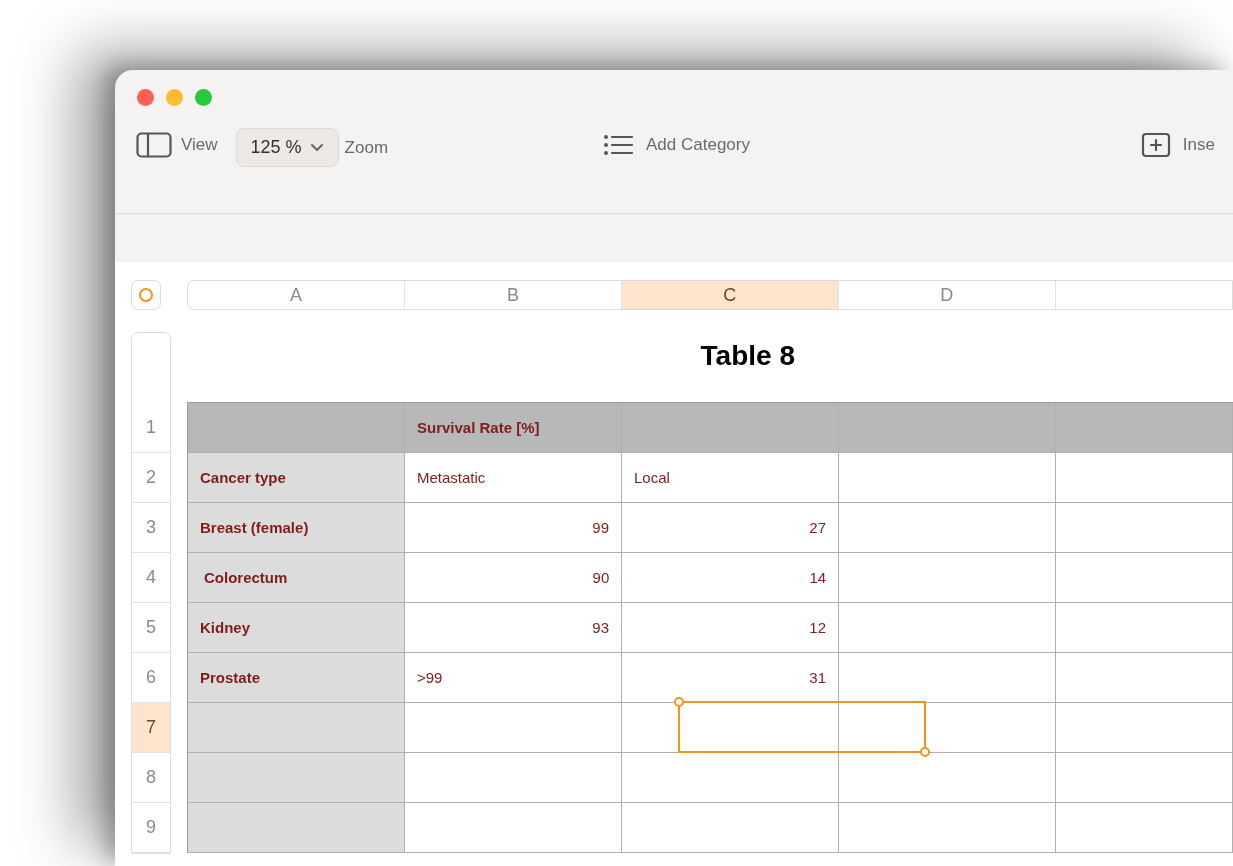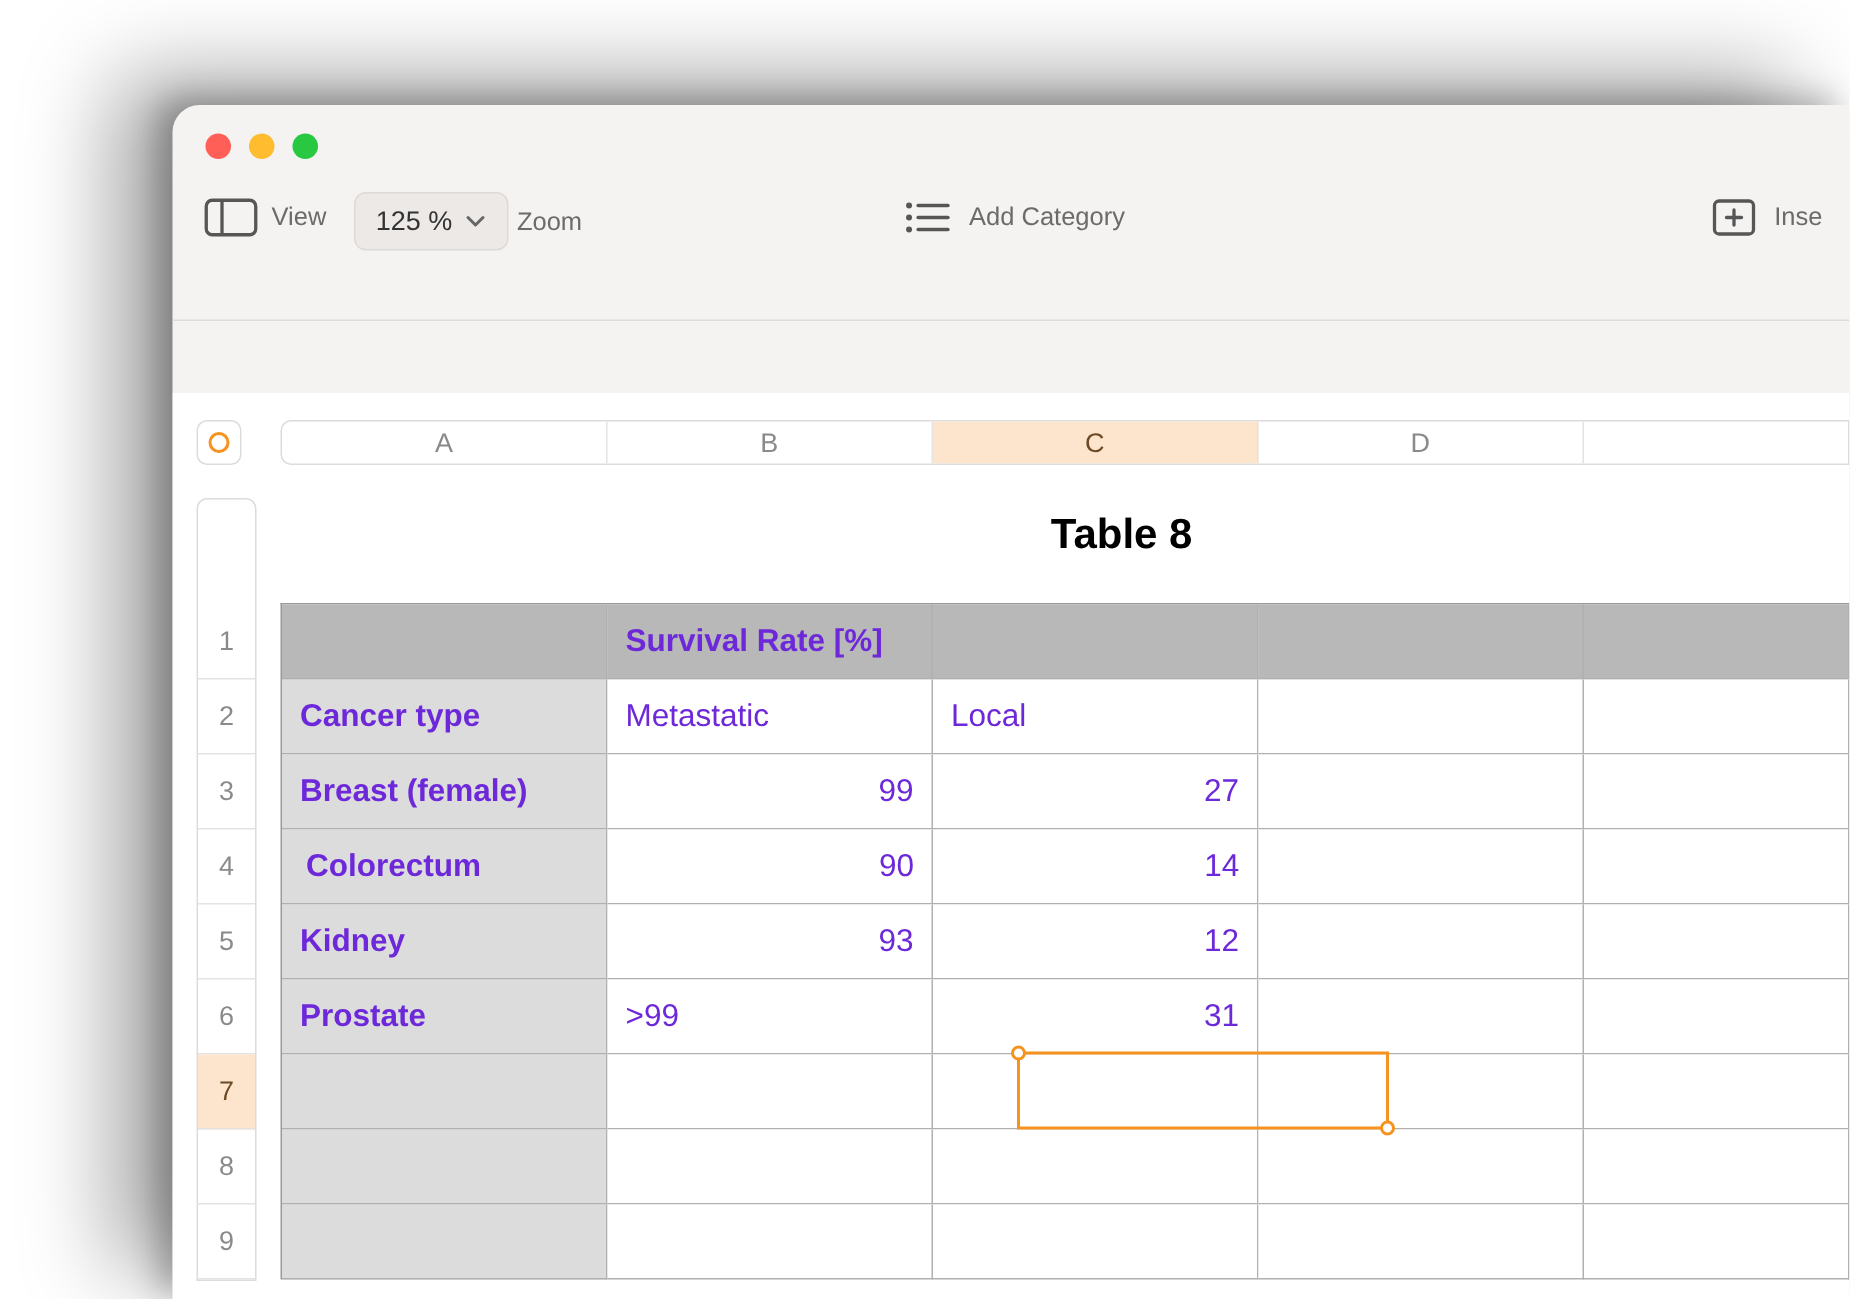--- a/index.html
+++ b/index.html
@@ -169,22 +169,22 @@
     border-top: 1px solid #9a9a9a;
     border-left: 1px solid #9a9a9a;
   }
   .grid-row { display: flex; height: 50px; }
   .grid-cell {
     border-right: 1px solid #b0b0b0;
     border-bottom: 1px solid #b0b0b0;
     padding: 0 12px;
     display: flex;
     align-items: center;
-    font-size: 21px;
-    color: #6d28d9;
+    font-size: 15px;
+    color: #7f1d1d;
     position: relative;
   }
   .hdr-cell { background: #b8b8b8; }
   .stub-cell { background: #dcdcdc; font-weight: 700; }
   .data-cell { background: #fff; }
   .num { justify-content: flex-end; }
   .bold { font-weight: 700; }
   .selection-box {
     position: absolute;
     border: 2.5px solid #f6921e;

